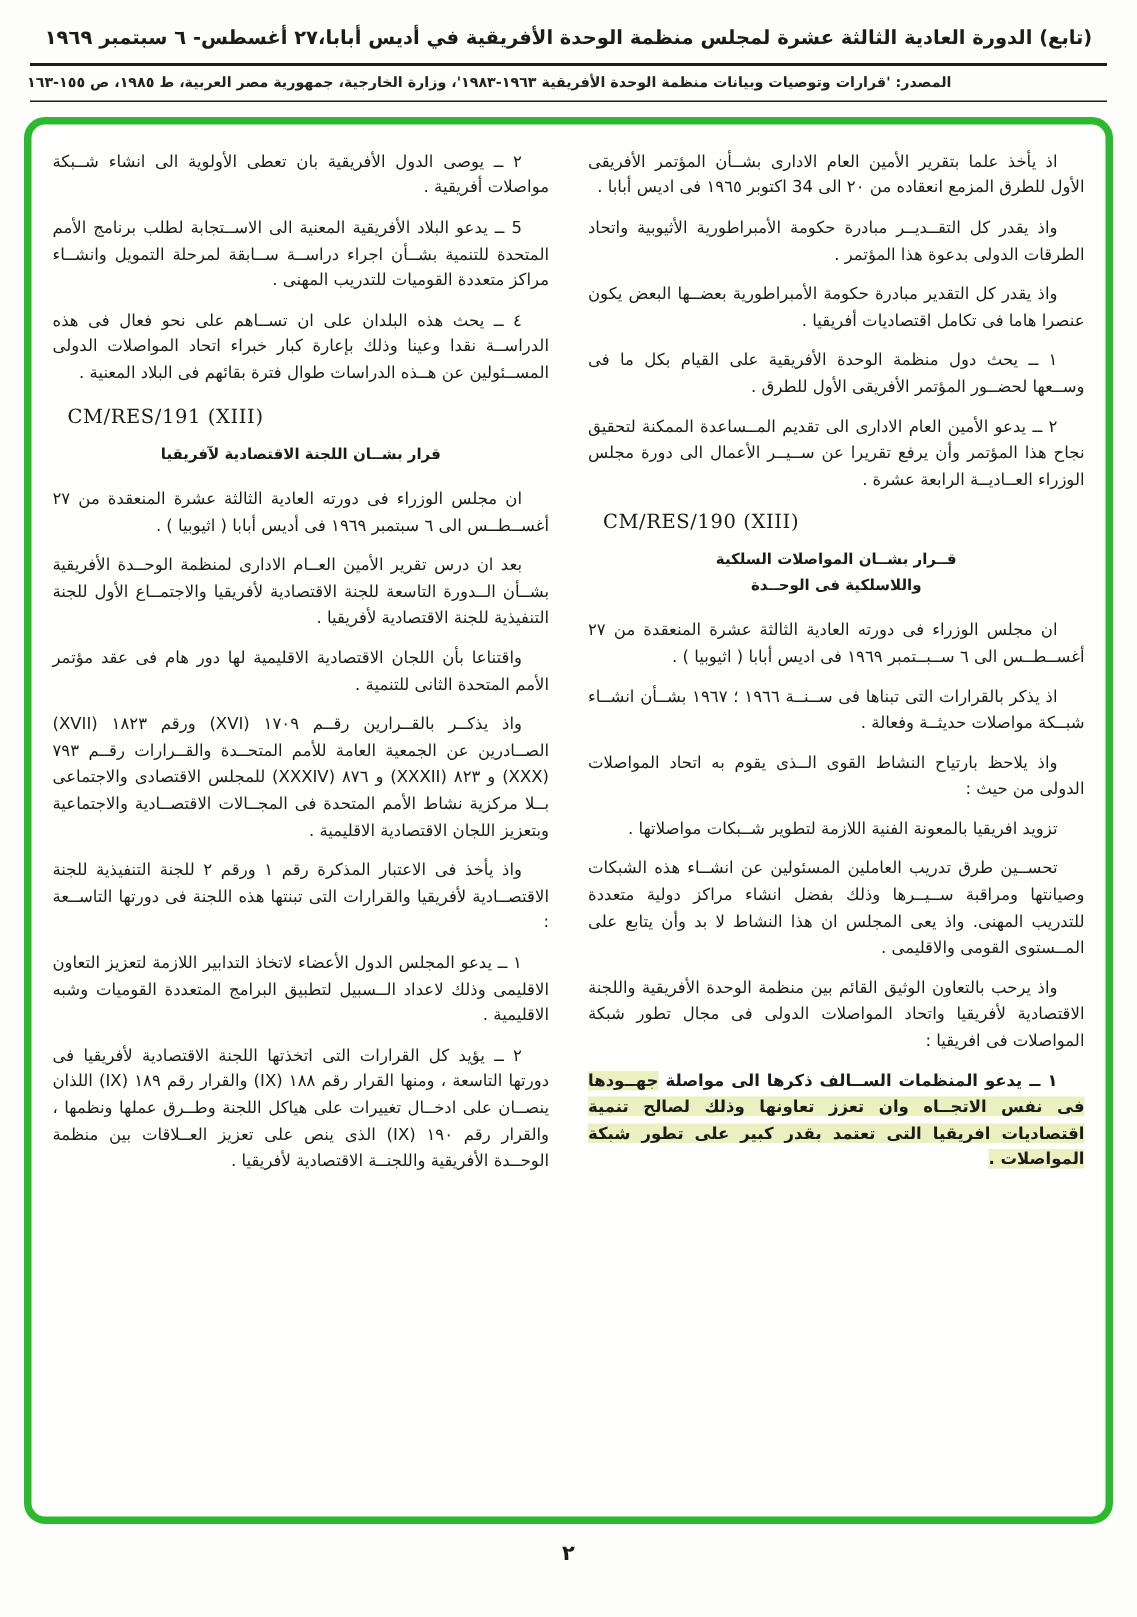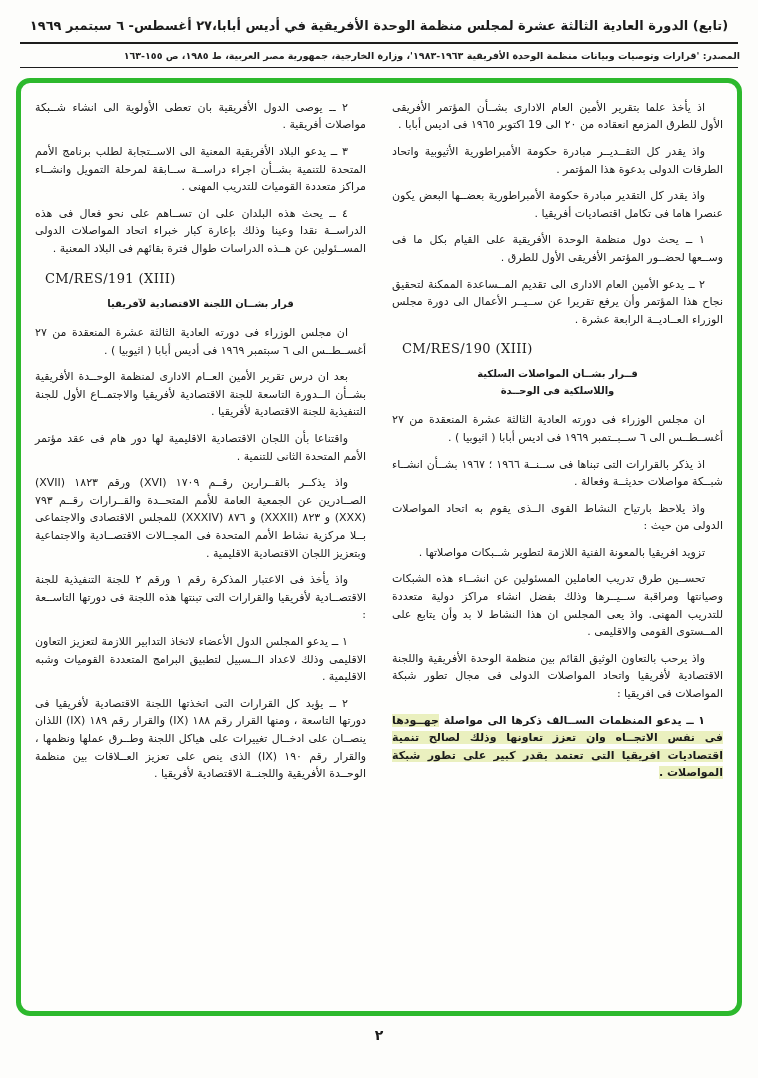--- a/index.html
+++ b/index.html
@@ -15,21 +15,21 @@
   
   .page-header { padding: 0 6px; }
   .header-title {
     direction: rtl; text-align: center;
     font-weight: 700; font-size: 13px; line-height: 1.5;
   }
   .rule { background: #1d1d1d; margin: 6px 2px 5px; }
   .rule.thick { height: 2px; }
   .rule.thin  { height: 1px; margin-top: 5px; }
   .header-source {
-    direction: rtl; text-align: right;
+    direction: rtl; text-align: left;
     font-size: 9.5px; font-weight: 700; line-height: 1.4; color: #222;
   }
 
   
   .green-box {
     margin: 10px 4px 0;
     border: 5px solid var(--frame, #2db92d);
     border-radius: 14px;
     padding: 16px 14px 10px;
     height: 938px;
@@ -72,21 +72,21 @@
     <div class="header-title" dir="rtl">(تابع) الدورة العادية الثالثة عشرة لمجلس منظمة الوحدة الأفريقية في أديس أبابا،٢٧ أغسطس- ٦ سبتمبر ١٩٦٩</div>
     <div class="rule thick"></div>
     <div class="header-source" dir="rtl">المصدر: 'قرارات وتوصيات وبيانات منظمة الوحدة الأفريقية ١٩٦٣-١٩٨٣'، وزارة الخارجية، جمهورية مصر العربية، ط ١٩٨٥، ص ١٥٥-١٦٣</div>
     <div class="rule thin"></div>
   </header>
 
   <div class="green-box">
     <div class="columns" dir="rtl">
 
       <section class="col">
-        <p class="para">اذ يأخذ علما بتقرير الأمين العام الادارى بشــأن المؤتمر الأفريقى الأول للطرق المزمع انعقاده من ٢٠ الى 19 اكتوبر ١٩٦٥ فى اديس أبابا .</p>
+        <p class="para">اذ يأخذ علما بتقرير الأمين العام الادارى بشــأن المؤتمر الأفريقى الأول للطرق المزمع انعقاده من ٢٠ الى 34 اكتوبر ١٩٦٥ فى اديس أبابا .</p>
         <p class="para">واذ يقدر كل التقــديــر مبادرة حكومة الأمبراطورية الأثيوبية واتحاد الطرقات الدولى بدعوة هذا المؤتمر .</p>
         <p class="para">واذ يقدر كل التقدير مبادرة حكومة الأمبراطورية بعضــها البعض يكون عنصرا هاما فى تكامل اقتصاديات أفريقيا .</p>
         <p class="para">١ ــ يحث دول منظمة الوحدة الأفريقية على القيام بكل ما فى وســعها لحضــور المؤتمر الأفريقى الأول للطرق .</p>
         <p class="para">٢ ــ يدعو الأمين العام الادارى الى تقديم المــساعدة الممكنة لتحقيق نجاح هذا المؤتمر وأن يرفع تقريرا عن ســيــر الأعمال الى دورة مجلس الوزراء العــاديــة الرابعة عشرة .</p>
 
         <div class="res-code">CM/RES/190  (XIII)</div>
 
         <div class="res-title">
           <div>قــرار بشــان المواصلات السلكية</div>
           <div>واللاسلكية فى الوحــدة</div>
@@ -100,21 +100,21 @@
         <p class="para">واذ يرحب بالتعاون الوثيق القائم بين منظمة الوحدة الأفريقية واللجنة الاقتصادية لأفريقيا واتحاد المواصلات الدولى فى مجال تطور شبكة المواصلات فى افريقيا :</p>
 
         <p class="para closing">
           <span>١ ــ يدعو المنظمات الســالف ذكرها الى مواصلة</span>
           <span class="hl">جهــودها فى نفس الاتجــاه وان تعزز تعاونها وذلك لصالح تنمية اقتصاديات افريقيا التى تعتمد بقدر كبير على تطور شبكة المواصلات .</span>
         </p>
       </section>
 
       <section class="col">
         <p class="para">٢ ــ يوصى الدول الأفريقية بان تعطى الأولوية الى انشاء شــبكة مواصلات أفريقية .</p>
-        <p class="para">٣ ــ يدعو البلاد الأفريقية المعنية الى الاســتجابة لطلب برنامج الأمم المتحدة للتنمية بشــأن اجراء دراســة ســابقة لمرحلة التمويل وانشــاء مراكز متعددة القوميات للتدريب المهنى .</p>
+        <p class="para">5 ــ يدعو البلاد الأفريقية المعنية الى الاســتجابة لطلب برنامج الأمم المتحدة للتنمية بشــأن اجراء دراســة ســابقة لمرحلة التمويل وانشــاء مراكز متعددة القوميات للتدريب المهنى .</p>
         <p class="para">٤ ــ يحث هذه البلدان على ان تســاهم على نحو فعال فى هذه الدراســة نقدا وعينا وذلك بإعارة كبار خبراء اتحاد المواصلات الدولى المســئولين عن هــذه الدراسات طوال فترة بقائهم فى البلاد المعنية .</p>
 
         <div class="res-code">CM/RES/191  (XIII)</div>
 
         <div class="res-title">قرار بشــان اللجنة الاقتصادية لآفريقيا</div>
 
         <p class="para">ان مجلس الوزراء فى دورته العادية الثالثة عشرة المنعقدة من ٢٧ أغســطــس الى ٦ سبتمبر ١٩٦٩ فى أديس أبابا ( اثيوبيا ) .</p>
         <p class="para">بعد ان درس تقرير الأمين العــام الادارى لمنظمة الوحــدة الأفريقية بشــأن الــدورة التاسعة للجنة الاقتصادية لأفريقيا والاجتمــاع الأول للجنة التنفيذية للجنة الاقتصادية لأفريقيا .</p>
         <p class="para">واقتناعا بأن اللجان الاقتصادية الاقليمية لها دور هام فى عقد مؤتمر الأمم المتحدة الثانى للتنمية .</p>
         <p class="para">واذ يذكــر بالقــرارين رقــم ١٧٠٩ (XVI) ورقم ١٨٢٣ (XVII) الصــادرين عن الجمعية العامة للأمم المتحــدة والقــرارات رقــم ٧٩٣ (XXX) و ٨٢٣ (XXXII) و ٨٧٦ (XXXIV) للمجلس الاقتصادى والاجتماعى بــلا مركزية نشاط الأمم المتحدة فى المجــالات الاقتصــادية والاجتماعية وبتعزيز اللجان الاقتصادية الاقليمية .</p>

